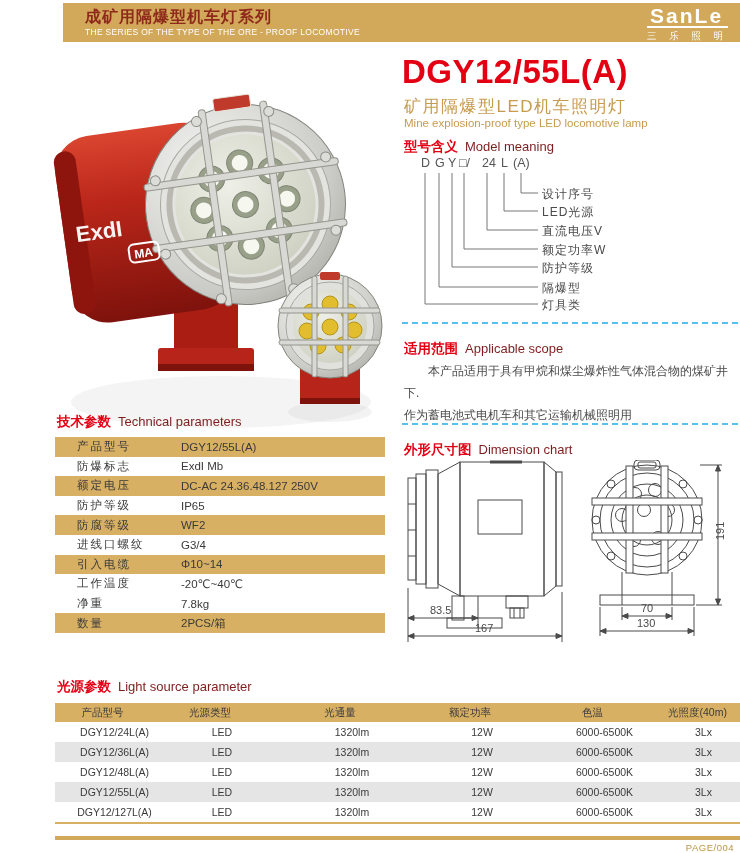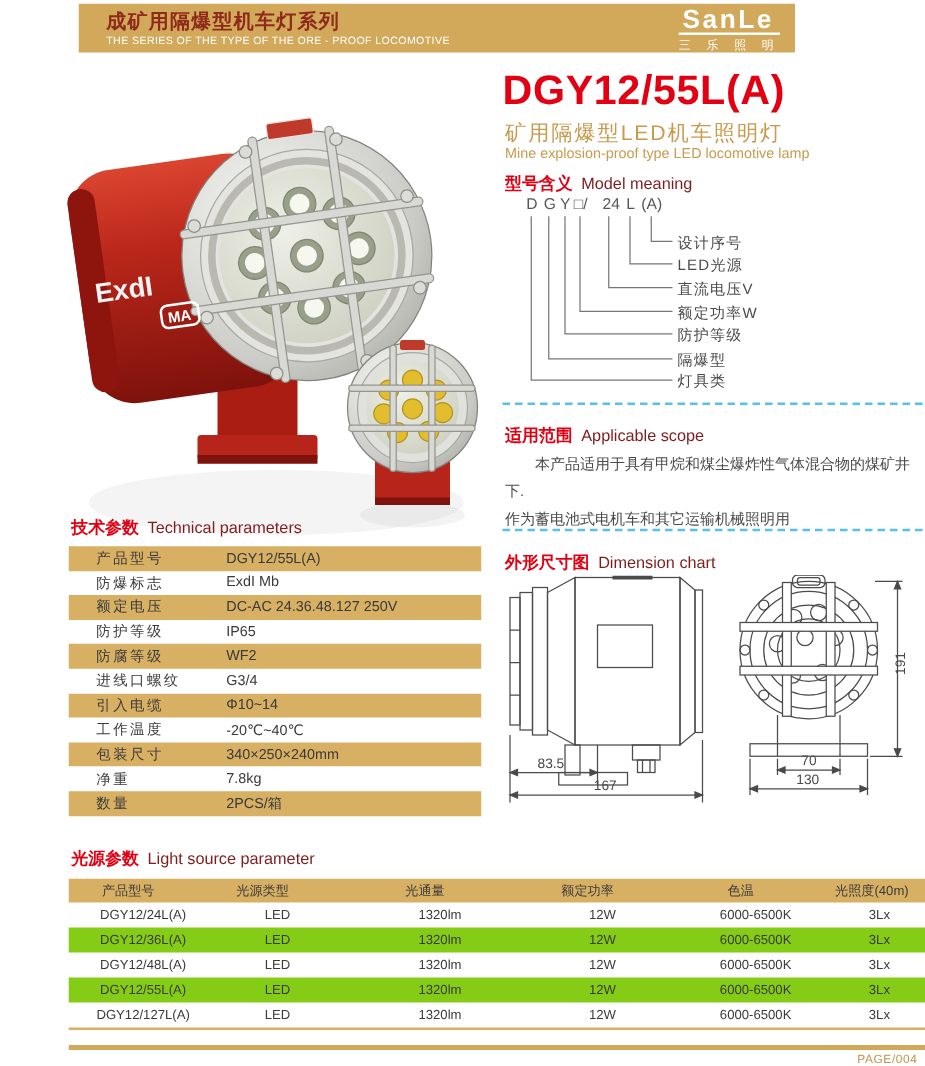--- a/index.html
+++ b/index.html
@@ -1,21 +1,21 @@
 <!DOCTYPE html>
 <html><head>
 <meta charset="utf-8">
 <style>
   html,body{margin:0;padding:0;background:#fff}
   .page{position:relative;width:740px;height:853px;background:#fff;overflow:hidden;
         font-family:"Liberation Sans","DejaVu Sans",sans-serif;color:#3a3a3a}
   .abs{position:absolute}
 
   
-  .hdr{left:63px;top:3px;width:573px;height:39px;background:#D2A85A}
+  .hdr{left:63px;top:3px;width:677px;height:39px;background:#D2A85A}
   .hdr-cn{left:22px;top:4px;font-size:16px;font-weight:bold;color:#8E2A1B;letter-spacing:1px;white-space:nowrap}
   .hdr-en{left:22px;top:24px;font-size:8.5px;color:#fff;letter-spacing:.3px;white-space:nowrap}
   .logo{right:12px;top:2px;color:#fff}
   .logo-brand{font-size:21px;font-weight:bold;letter-spacing:2px;line-height:21px;
               border-bottom:2px solid #fff;padding:0 3px}
   .logo-sub{font-size:9.5px;letter-spacing:5px;margin-top:2px;white-space:nowrap}
 
   
   .model-title{left:402px;top:53px;font-size:33px;font-weight:bold;color:#E30013;letter-spacing:.5px}
   .name-cn{left:404px;top:95px;font-size:17px;color:#C79B4E;letter-spacing:1.5px}
@@ -39,21 +39,21 @@
   .tech-table{left:55px;top:437px;width:330px;font-size:11.5px}
   .trow{display:flex;height:19.6px;align-items:center}
   .trow.alt{background:#D8B064}
   .tlabel{width:104px;padding-left:22px;letter-spacing:2px;white-space:nowrap}
   .tvalue{flex:1;white-space:nowrap}
 
   
   .lt{left:55px;top:703px;width:685px;font-size:10.5px;border-bottom:2px solid #D8B064}
   .lt-row{display:flex;height:20px;align-items:center;text-align:center}
   .lt-row.head{height:19px;background:#D8B064}
-  .lt-row.alt{background:#84cc16}
+  .lt-row.alt{background:#e5e5e5}
   .c1{width:95px;text-align:center;padding-left:12px}
   .c2{width:120px}.c3{width:140px}.c4{width:120px}.c5{width:125px}.c6{flex:1}
 
   .footbar{left:55px;top:836px;width:685px;height:4px;background:#D2A85A}
   .pageno{right:6px;top:842px;font-size:9.5px;color:#BE9448;letter-spacing:.5px}
 
   svg text{font-family:"Liberation Sans","DejaVu Sans",sans-serif}
 </style>
 </head>
 <body>
@@ -356,24 +356,20 @@
         <span class="tvalue">G3/4</span>
       </div>
     <div class="trow alt">
         <span class="tlabel">引入电缆</span>
         <span class="tvalue">Φ10~14</span>
       </div>
     <div class="trow">
         <span class="tlabel">工作温度</span>
         <span class="tvalue">-20℃~40℃</span>
       </div>
-    <div class="trow alt">
-        <span class="tlabel">包装尺寸</span>
-        <span class="tvalue">340×250×240mm</span>
-      </div>
     <div class="trow">
         <span class="tlabel">净重</span>
         <span class="tvalue">7.8kg</span>
       </div>
     <div class="trow alt">
         <span class="tlabel">数量</span>
         <span class="tvalue">2PCS/箱</span>
       </div>
   </div>
 

